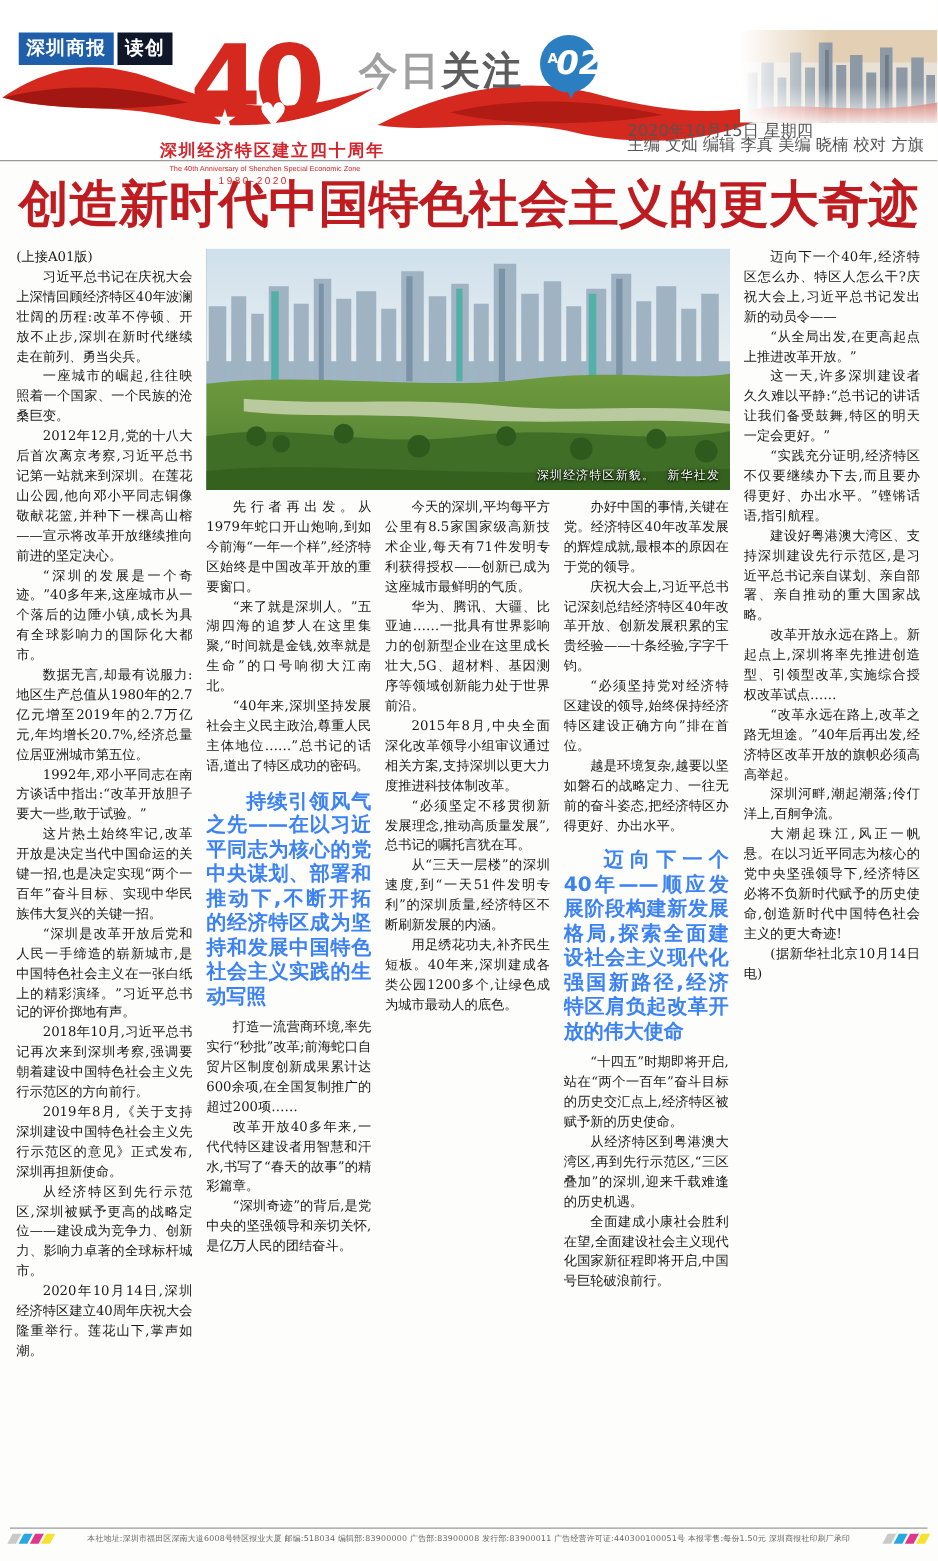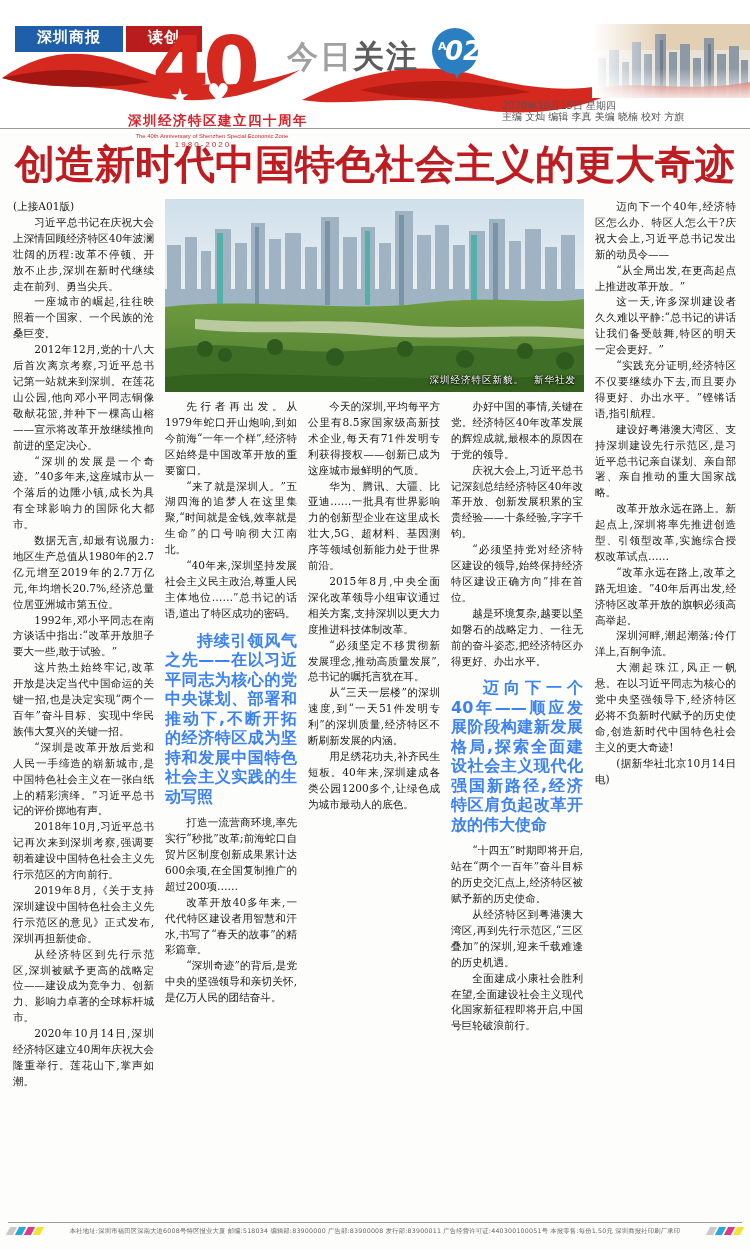--- a/index.html
+++ b/index.html
@@ -4,24 +4,24 @@
 <style>
   html,body{margin:0;padding:0;}
   body{
     width:750px;height:1249px;overflow:hidden;background:#fdfdfb;
     font-family:"DejaVu Serif","Liberation Serif",serif;
     position:relative;
   }
   
   .masthead{position:relative;height:128px;border-bottom:1px solid #9a9a9a;background:#fff;}
   .brandboxes{position:absolute;left:15px;top:26px;display:flex;gap:3px;}
-  .brandbox{color:#fff;font-weight:900;font-size:15px;letter-spacing:1px;padding:4px 22px;line-height:18px;
-    font-family:Liberation Mono, monospace;}
+  .brandbox{color:#fff;font-weight:900;font-size:15px;letter-spacing:1px;padding:4px 6px;line-height:18px;
+    font-family:Liberation Serif, serif;}
   .brandbox.blue{background:#1f5ea9;}
-  .brandbox.red{background:#b91c1c;}
+  .brandbox.red{background:#0f172a;}
   .ribbon{position:absolute;pointer-events:none;}
   .logo40{position:absolute;left:128px;top:24px;width:150px;text-align:center;}
   .logo40 .numwrap{position:relative;display:inline-block;font-family:"DejaVu Sans","Liberation Sans",sans-serif;
     font-weight:900;font-size:82px;line-height:86px;color:#d5281e;letter-spacing:-6px;}
   .logo40 .star{position:absolute;left:18px;top:30px;color:#fff;font-size:22px;letter-spacing:0;}
   .logo40 .heart{position:absolute;right:24px;top:26px;color:#fff;font-size:26px;letter-spacing:0;}
   .anniv-title{color:#d4242c;font-weight:900;font-size:13.5px;letter-spacing:1.5px;margin-top:2px;
     font-family:"DejaVu Sans","Liberation Sans",sans-serif;white-space:nowrap;}
   .anniv-en{color:#d4242c;font-size:6.5px;transform:scale(.9);white-space:nowrap;margin-top:2px;
     font-family:"Liberation Sans",sans-serif;}
@@ -32,21 +32,21 @@
   .section-label .bold{color:#5d5d5d;font-weight:900;text-align:center;}
   .balloon{position:absolute;left:432px;top:28px;width:46px;height:46px;background:#2b7fc0;border-radius:50%;
     color:#fff;font-family:"DejaVu Sans","Liberation Sans",sans-serif;}
   .balloon:after{content:"";position:absolute;left:18px;bottom:-12px;border:7px solid transparent;
     border-top:14px solid #2b7fc0;}
   .balloon .a{position:absolute;left:6px;top:12px;font-size:11px;font-weight:700;}
   .balloon .num{position:absolute;left:13px;top:8px;font-size:26px;font-weight:900;font-style:italic;}
   .skyline{position:absolute;right:0;top:24px;width:158px;height:74px;overflow:hidden;}
   .skyfade{position:absolute;inset:0;background:linear-gradient(to right,#ffffff 0%,rgba(255,255,255,0) 45%),
     linear-gradient(to top,rgba(255,255,255,.85) 0%,rgba(255,255,255,0) 40%);}
-  .datelines{position:absolute;left:502px;top:100px;font-size:10px;color:#555;line-height:11px;
+  .datelines{position:absolute;left:502px;top:100px;font-size:13px;color:#555;line-height:11px;
     font-family:"DejaVu Sans","Liberation Sans",sans-serif;white-space:nowrap;}
   
   .headline{margin:12px 14px 4px;text-align:center;color:#bf1c22;font-weight:900;font-size:40px;
     line-height:46px;letter-spacing:0px;white-space:nowrap;font-family:"DejaVu Serif","Liberation Serif",serif;}
   
   .content{display:flex;gap:11px;padding:0 13px;margin-top:12px;height:1018px;overflow:hidden;}
   .col{overflow:hidden;}
   .col-narrow{width:141px;flex:0 0 141px;}
   .col-mid-wrap{width:419px;flex:0 0 419px;display:flex;flex-direction:column;}
   .midcols{display:flex;gap:11px;margin-top:7px;flex:1;overflow:hidden;}

